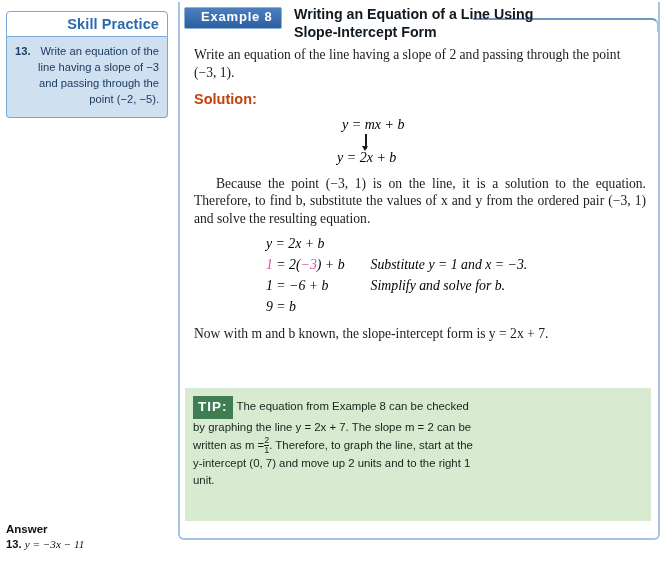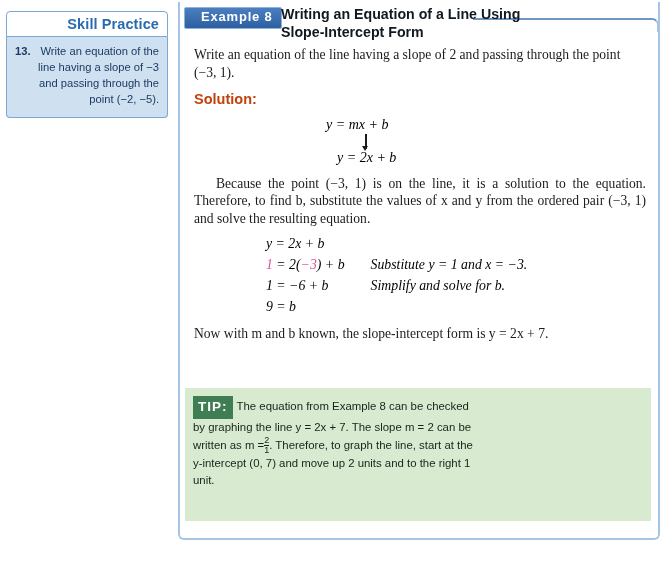--- a/index.html
+++ b/index.html
@@ -101,21 +101,21 @@
     color: #ffffff;
     font-weight: bold;
     font-size: 13px;
     letter-spacing: .8px;
     padding: 2px 8px 3px 16px;
     line-height: 1.15;
     white-space: nowrap;
   }
   #ex-title {
     position: absolute;
-    left: 101px; top: 3px;
+    left: 114px; top: 3px;
     width: 200px;
     color: #101820;
     font-weight: bold;
     font-size: 14.2px;
     line-height: 1.28;
   }
   #ex-title span { display: block; white-space: nowrap; }
   #ex-body {
     position: absolute;
     left: 14px; top: 44px;
@@ -139,21 +139,21 @@
     margin: 9px 0 5px 0;
   }
 
   
   #eq-block {
     margin: 10px 0 6px 0;
     position: relative;
     height: 52px;
   }
   #eq-line1 {
-    position: absolute; left: 132px; top: 0;
+    position: absolute; left: 148px; top: 0;
     font-family: "Liberation Serif", serif;
     font-size: 14px;
   }
   #eq-line2 {
     position: absolute; left: 143px; top: 33px;
     font-family: "Liberation Serif", serif;
     font-size: 14px;
   }
   #eq-arrow {
     position: absolute; left: 171px; top: 17px;
@@ -233,20 +233,27 @@
       <div id="sp-head-label">Skill Practice</div>
     </div>
     <div id="sp-body">
       <div class="sp-item">
         <span class="sp-num">13.</span>
         <span class="sp-text">Write an equation of the line having a slope of −3 and passing through the point (−2, −5).</span>
       </div>
     </div>
   </div>
 
+  <div id="answer-block">
+    <div id="answer-title">Answer</div>
+    <div id="answer-line">
+      <span class="anum">13.</span>
+      <span class="mathi">y = −3x − 11</span>
+    </div>
+  </div>
 
   <div id="example-frame">
 
     <div id="header-rule"></div>
 
     <div id="ex-badge">Example 8</div>
 
     <div id="ex-title">
       <span>Writing an Equation of a Line Using</span>
       <span>Slope-Intercept Form</span>

